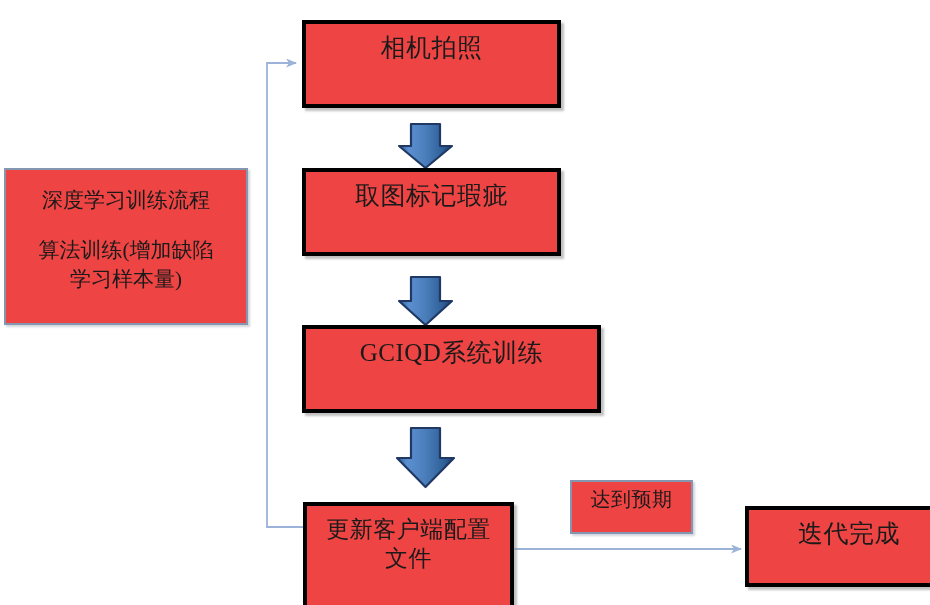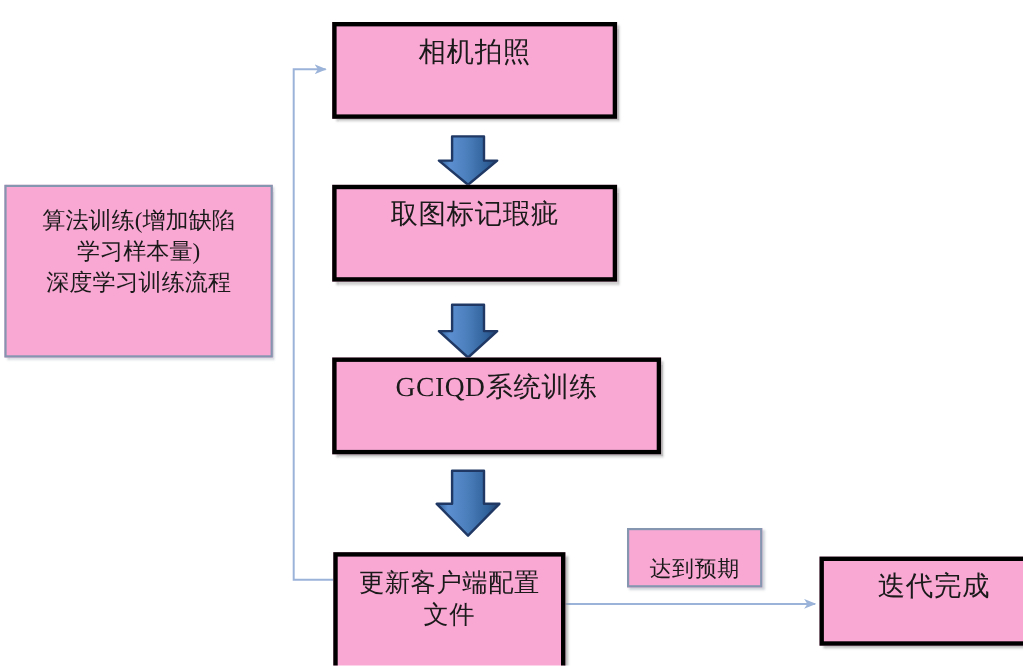--- a/index.html
+++ b/index.html
@@ -20,38 +20,38 @@
     position: absolute;
     left: 0; top: 0;
     width: 930px;
     height: 605px;
   }
 
   
   .node {
     position: absolute;
     box-sizing: border-box;
-    background: #f9a8d4;
+    background: #ef4444;
     display: flex;
     justify-content: center;
     text-align: center;
   }
 
   
   .node.heavy {
     border: 4px solid #000000;
     box-shadow: 3px 3px 2px rgba(140,140,140,0.55);
     align-items: flex-start;
   }
 
   
   .node.light {
     border: 2px solid #8496b0;
     box-shadow: 2px 2px 2px rgba(170,178,190,0.55);
-    align-items: flex-end;
+    align-items: flex-start;
   }
 
   .node .label {
     display: block;
     line-height: 1.28;
     letter-spacing: 0.5px;
     white-space: pre-line;
   }
 
   
@@ -128,23 +128,23 @@
       <path d="M303,527 L267,527 L267,63 L296,63" fill="none" stroke="#9bb3d9" stroke-width="1.8" marker-end="url(#thinHead)"></path>
     </g>
 
     <g>
       <path d="M514,549 L741,549" fill="none" stroke="#9bb3d9" stroke-width="1.8" marker-end="url(#thinHead)"></path>
     </g>
   </svg>
 
   <div class="node light" id="node-note">
     <div class="note-body">
+      <div class="note-line first">深度学习训练流程</div>
       <div class="note-line">算法训练(增加缺陷
 学习样本量)</div>
-      <div class="note-line first">深度学习训练流程</div>
     </div>
   </div>
 
   <div class="node heavy" id="node-camera">
     <span class="label">相机拍照</span>
   </div>
 
   <div class="node heavy" id="node-mark">
     <span class="label">取图标记瑕疵</span>
   </div>

